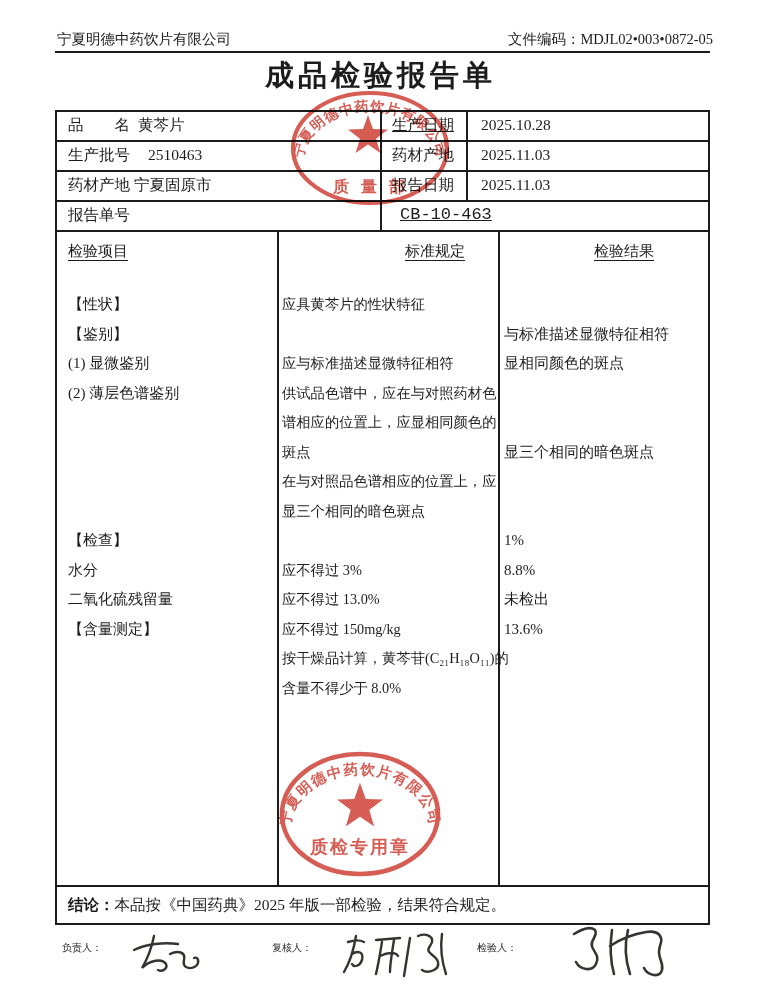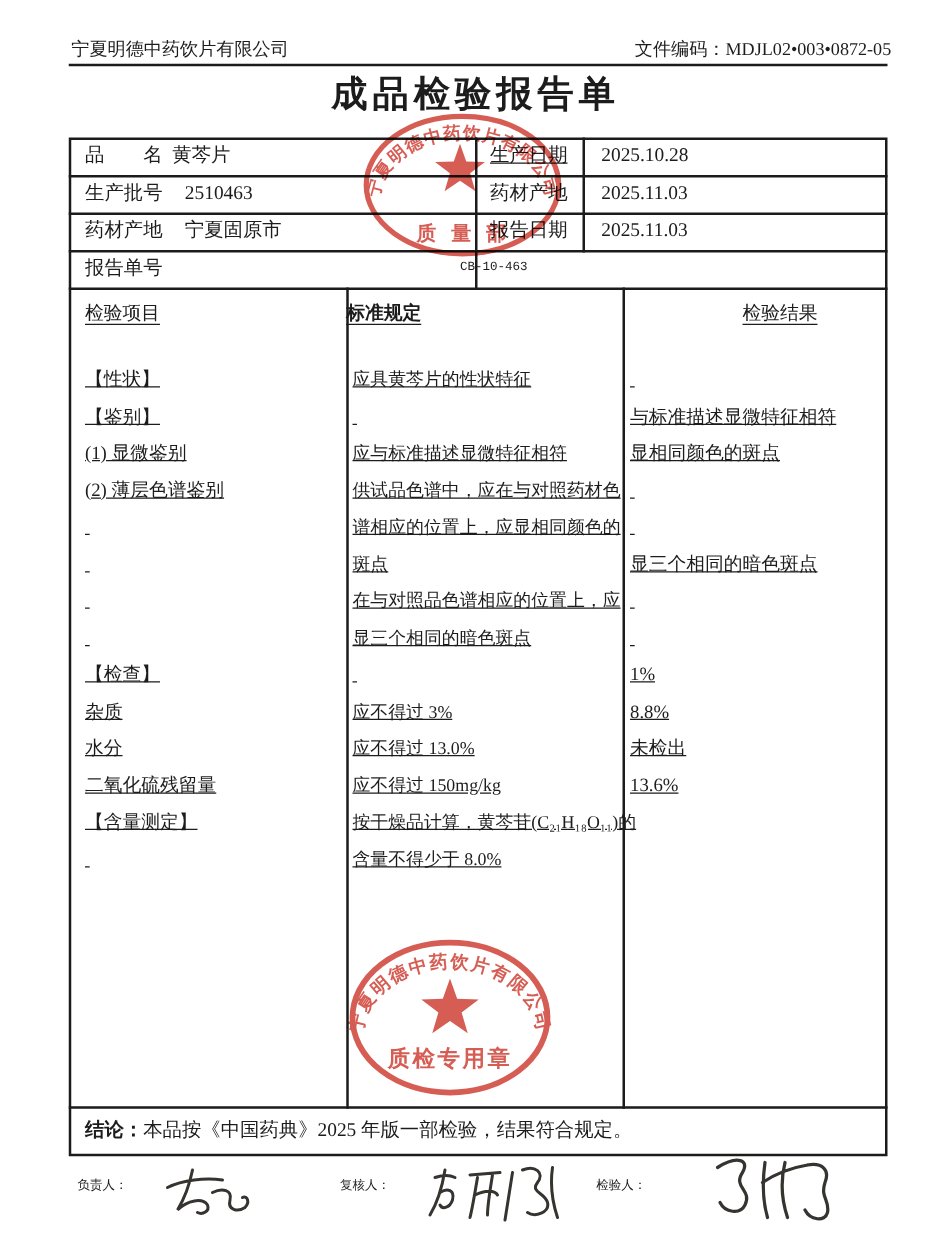--- a/index.html
+++ b/index.html
@@ -19,21 +19,21 @@
   
   .frame{left:55px;top:110px;width:655px;height:815px;border:2px solid #1b1b1b;box-sizing:border-box;}
   .hline{left:55px;width:655px;height:2px;background:#1b1b1b;}
   .vline{width:2px;background:#1b1b1b;}
   
   .cell{font-size:15.5px;line-height:30px;white-space:nowrap;}
   
   .insp-head{top:238px;font-size:15px;height:26px;line-height:26px;}
   .insp-head span{text-decoration:underline;text-underline-offset:4px;}
   
-  .col-lines{top:290px;font-size:15px;text-decoration:underline;}
+  .col-lines{top:290px;font-size:15px;}
   .col-lines div{height:29.5px;line-height:29.5px;white-space:nowrap;}
   .col-std div{font-size:14.3px;}
   
   .conclusion{left:68px;top:885px;width:630px;height:40px;line-height:40px;font-size:15.5px;white-space:nowrap;}
   .conclusion b{font-weight:bold;}
   
   .sig-label{top:941px;font-size:10px;white-space:nowrap;}
   .stamp{mix-blend-mode:multiply;opacity:.88;}
   .sig{opacity:.92;}
 </style>
@@ -67,43 +67,42 @@
 
   <div class="abs cell" style="left:68px;top:140px;">
     <span>生产批号</span>
     <span style="margin-left:14px;margin-top:24px;">2510463</span>
   </div>
   <div class="abs cell" style="left:392px;top:140px;">药材产地</div>
   <div class="abs cell" style="left:481px;top:140px;">2025.11.03</div>
 
   <div class="abs cell" style="left:68px;top:170px;">
     <span>药材产地</span>
-    <span style="margin-left:14px;">宁夏固原市</span>
+    <span style="">宁夏固原市</span>
   </div>
   <div class="abs cell" style="left:392px;top:170px;">报告日期</div>
   <div class="abs cell" style="left:481px;top:170px;">2025.11.03</div>
 
   <div class="abs cell" style="left:68px;top:200px;">报告单号</div>
-  <div class="abs cell" style="left:368px;top:200px;font-family:'Liberation Mono','DejaVu Sans Mono',monospace;font-size:10px;">CB-10-463</div>
+  <div class="abs cell" style="left:400px;top:200px;font-family:'Liberation Mono','DejaVu Sans Mono',monospace;font-size:17px;text-decoration:underline;">CB-10-463</div>
 
   <div class="abs insp-head" style="left:68px;"><span>检验项目</span></div>
-  <div class="abs insp-head" style="left:277px;width:188px;text-align:left;font-weight:bold;"><span>标准规定</span></div>
+  <div class="abs insp-head" style="left:277px;width:188px;text-align:right;"><span>标准规定</span></div>
   <div class="abs insp-head" style="left:498px;width:252px;text-align:center;"><span>检验结果</span></div>
 
   <div class="abs col-lines" style="left:68px;width:200px;">
       <div>【性状】</div>
       <div>【鉴别】</div>
       <div>(1) 显微鉴别</div>
       <div>(2) 薄层色谱鉴别</div>
       <div>&nbsp;</div>
       <div>&nbsp;</div>
       <div>&nbsp;</div>
       <div>&nbsp;</div>
       <div>【检查】</div>
-      <div>杂质</div>
       <div>水分</div>
       <div>二氧化硫残留量</div>
       <div>【含量测定】</div>
       <div>&nbsp;</div>
     </div>
   <div class="abs col-lines col-std" style="left:282px;width:214px;">
       <div>应具黄芩片的性状特征</div>
       <div>&nbsp;</div>
       <div>应与标准描述显微特征相符</div>
       <div>供试品色谱中，应在与对照药材色</div>

